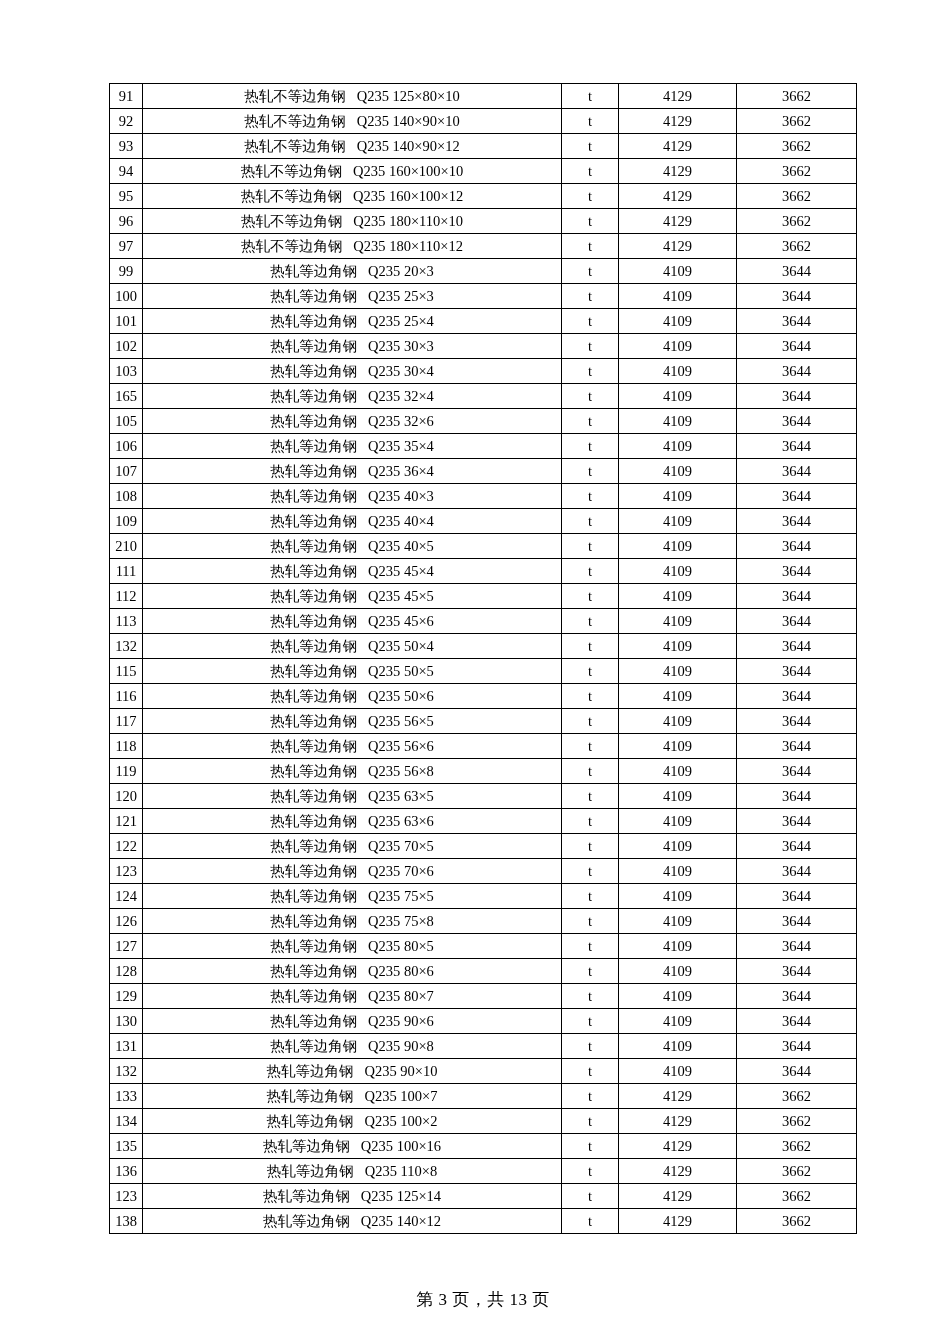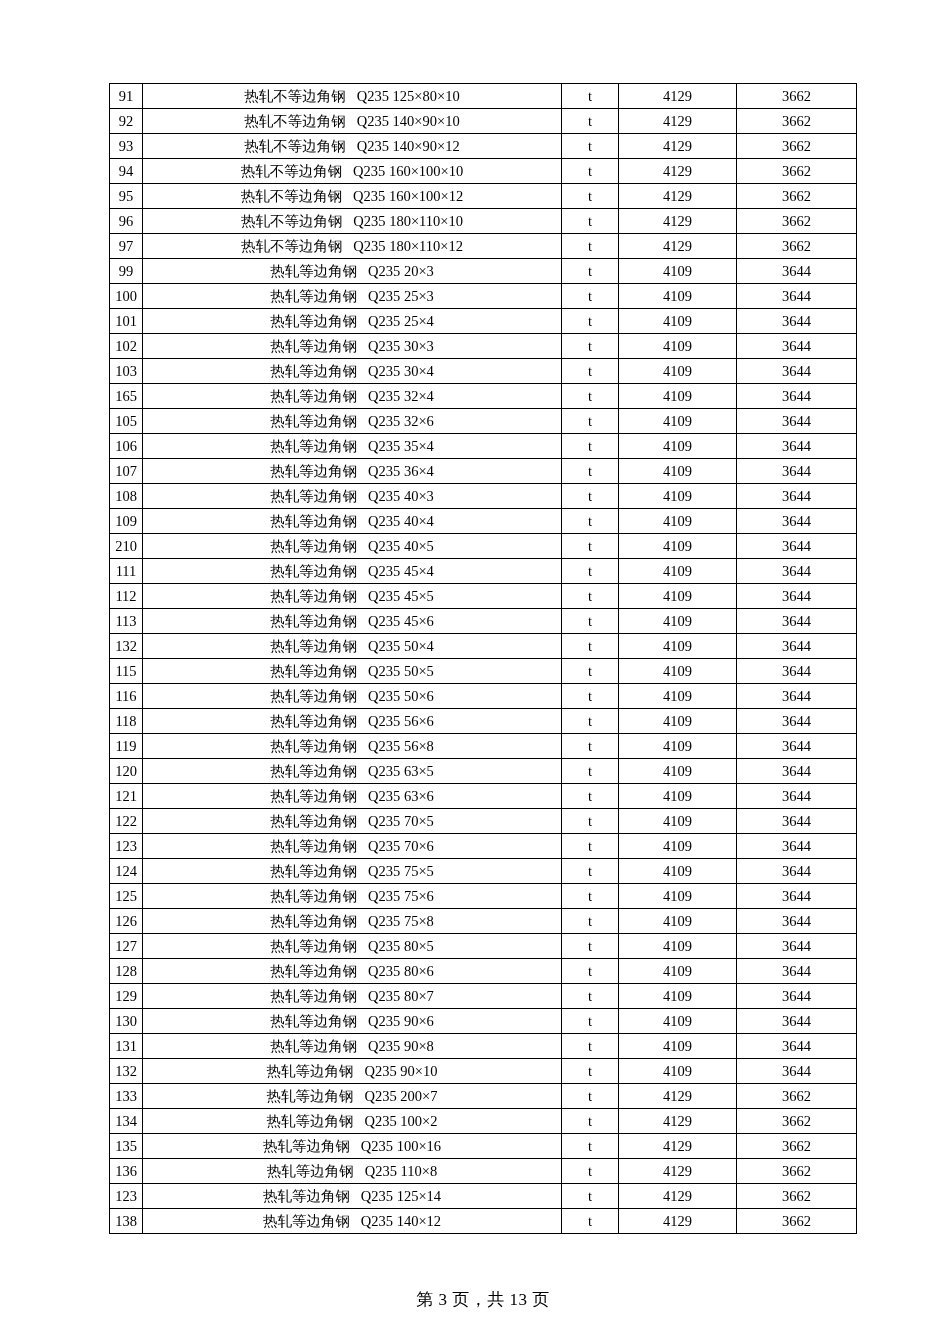--- a/index.html
+++ b/index.html
@@ -262,20 +262,27 @@
             <td class="cell-price">3644</td>
           </tr>
           <tr>
             <td class="cell-no">116</td>
             <td class="cell-desc"><span class="desc-inner">热轧等边角钢   Q235 50×6</span></td>
             <td class="cell-unit">t</td>
             <td class="cell-price">4109</td>
             <td class="cell-price">3644</td>
           </tr>
           <tr>
+            <td class="cell-no">117</td>
+            <td class="cell-desc"><span class="desc-inner">热轧等边角钢   Q235 56×5</span></td>
+            <td class="cell-unit">t</td>
+            <td class="cell-price">4109</td>
+            <td class="cell-price">3644</td>
+          </tr>
+          <tr>
             <td class="cell-no">118</td>
             <td class="cell-desc"><span class="desc-inner">热轧等边角钢   Q235 56×6</span></td>
             <td class="cell-unit">t</td>
             <td class="cell-price">4109</td>
             <td class="cell-price">3644</td>
           </tr>
           <tr>
             <td class="cell-no">119</td>
             <td class="cell-desc"><span class="desc-inner">热轧等边角钢   Q235 56×8</span></td>
             <td class="cell-unit">t</td>
@@ -311,27 +318,20 @@
             <td class="cell-price">3644</td>
           </tr>
           <tr>
             <td class="cell-no">124</td>
             <td class="cell-desc"><span class="desc-inner">热轧等边角钢   Q235 75×5</span></td>
             <td class="cell-unit">t</td>
             <td class="cell-price">4109</td>
             <td class="cell-price">3644</td>
           </tr>
           <tr>
-            <td class="cell-no">125</td>
-            <td class="cell-desc"><span class="desc-inner">热轧等边角钢   Q235 75×6</span></td>
-            <td class="cell-unit">t</td>
-            <td class="cell-price">4109</td>
-            <td class="cell-price">3644</td>
-          </tr>
-          <tr>
             <td class="cell-no">126</td>
             <td class="cell-desc"><span class="desc-inner">热轧等边角钢   Q235 75×8</span></td>
             <td class="cell-unit">t</td>
             <td class="cell-price">4109</td>
             <td class="cell-price">3644</td>
           </tr>
           <tr>
             <td class="cell-no">127</td>
             <td class="cell-desc"><span class="desc-inner">热轧等边角钢   Q235 80×5</span></td>
             <td class="cell-unit">t</td>
@@ -368,21 +368,21 @@
           </tr>
           <tr>
             <td class="cell-no">132</td>
             <td class="cell-desc"><span class="desc-inner">热轧等边角钢   Q235 90×10</span></td>
             <td class="cell-unit">t</td>
             <td class="cell-price">4109</td>
             <td class="cell-price">3644</td>
           </tr>
           <tr>
             <td class="cell-no">133</td>
-            <td class="cell-desc"><span class="desc-inner">热轧等边角钢   Q235 200×7</span></td>
+            <td class="cell-desc"><span class="desc-inner">热轧等边角钢   Q235 100×7</span></td>
             <td class="cell-unit">t</td>
             <td class="cell-price">4129</td>
             <td class="cell-price">3662</td>
           </tr>
           <tr>
             <td class="cell-no">134</td>
             <td class="cell-desc"><span class="desc-inner">热轧等边角钢   Q235 100×2</span></td>
             <td class="cell-unit">t</td>
             <td class="cell-price">4129</td>
             <td class="cell-price">3662</td>

